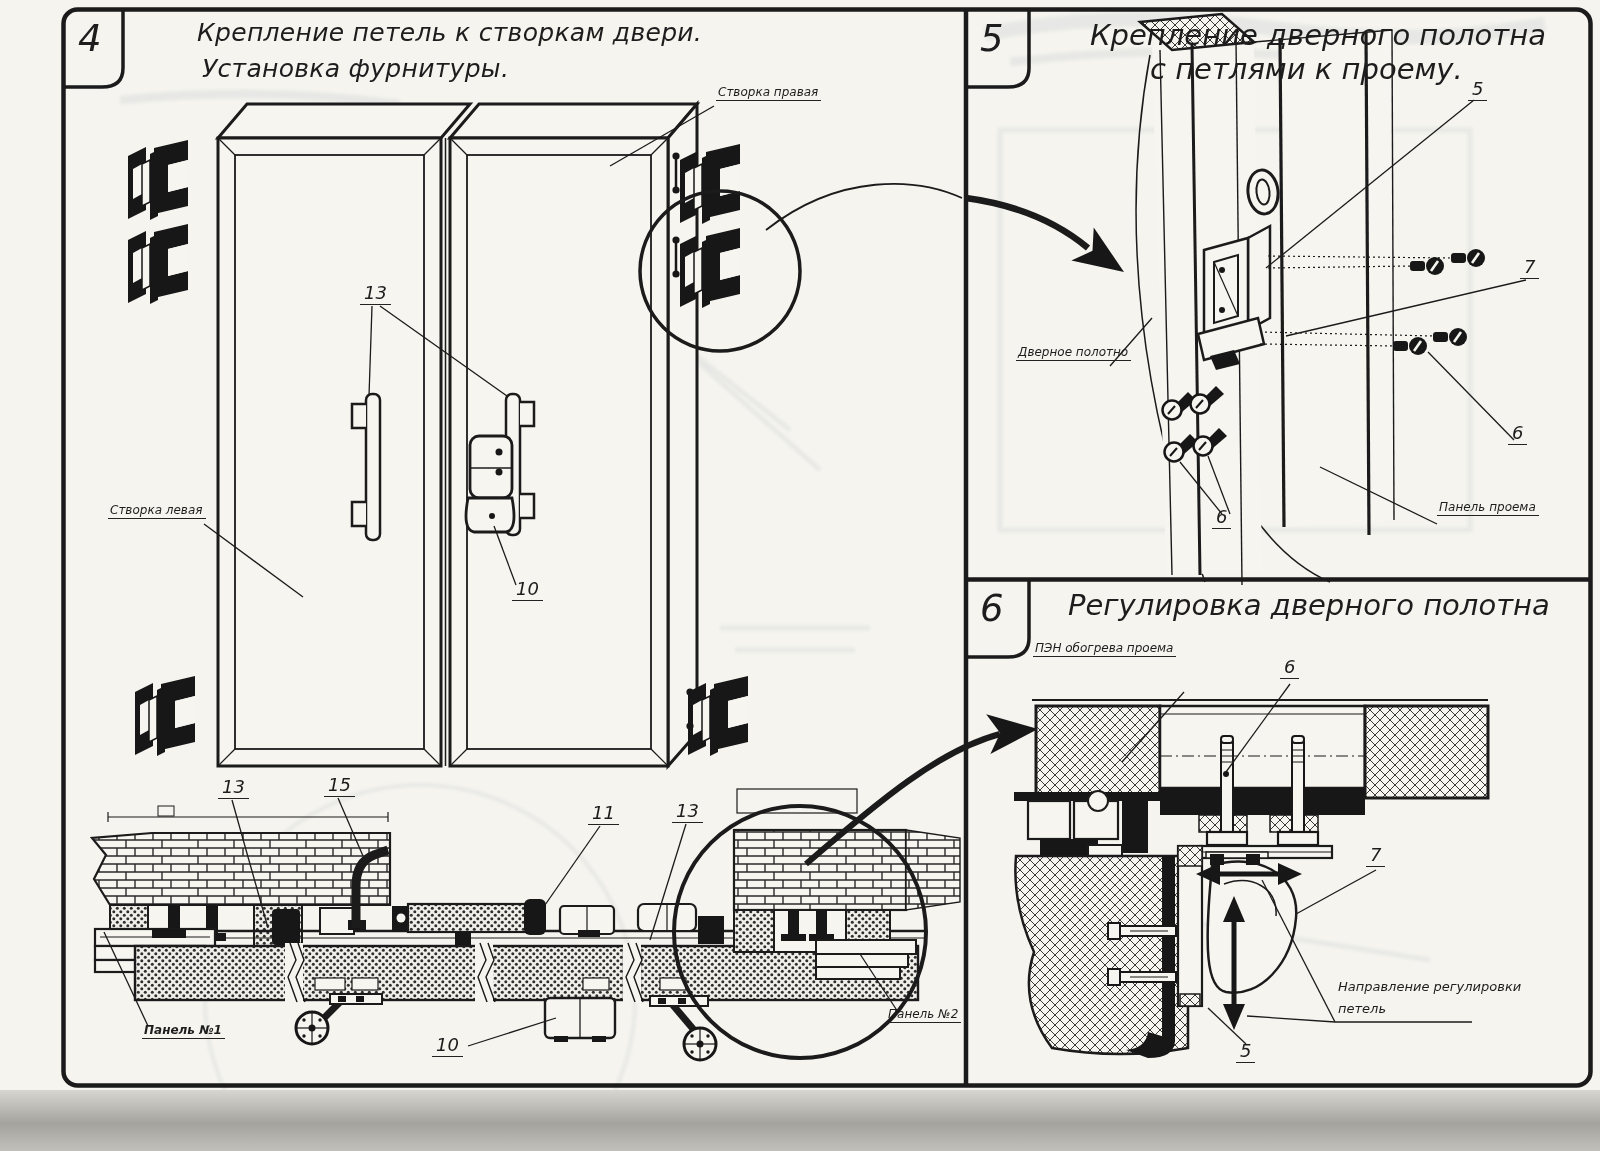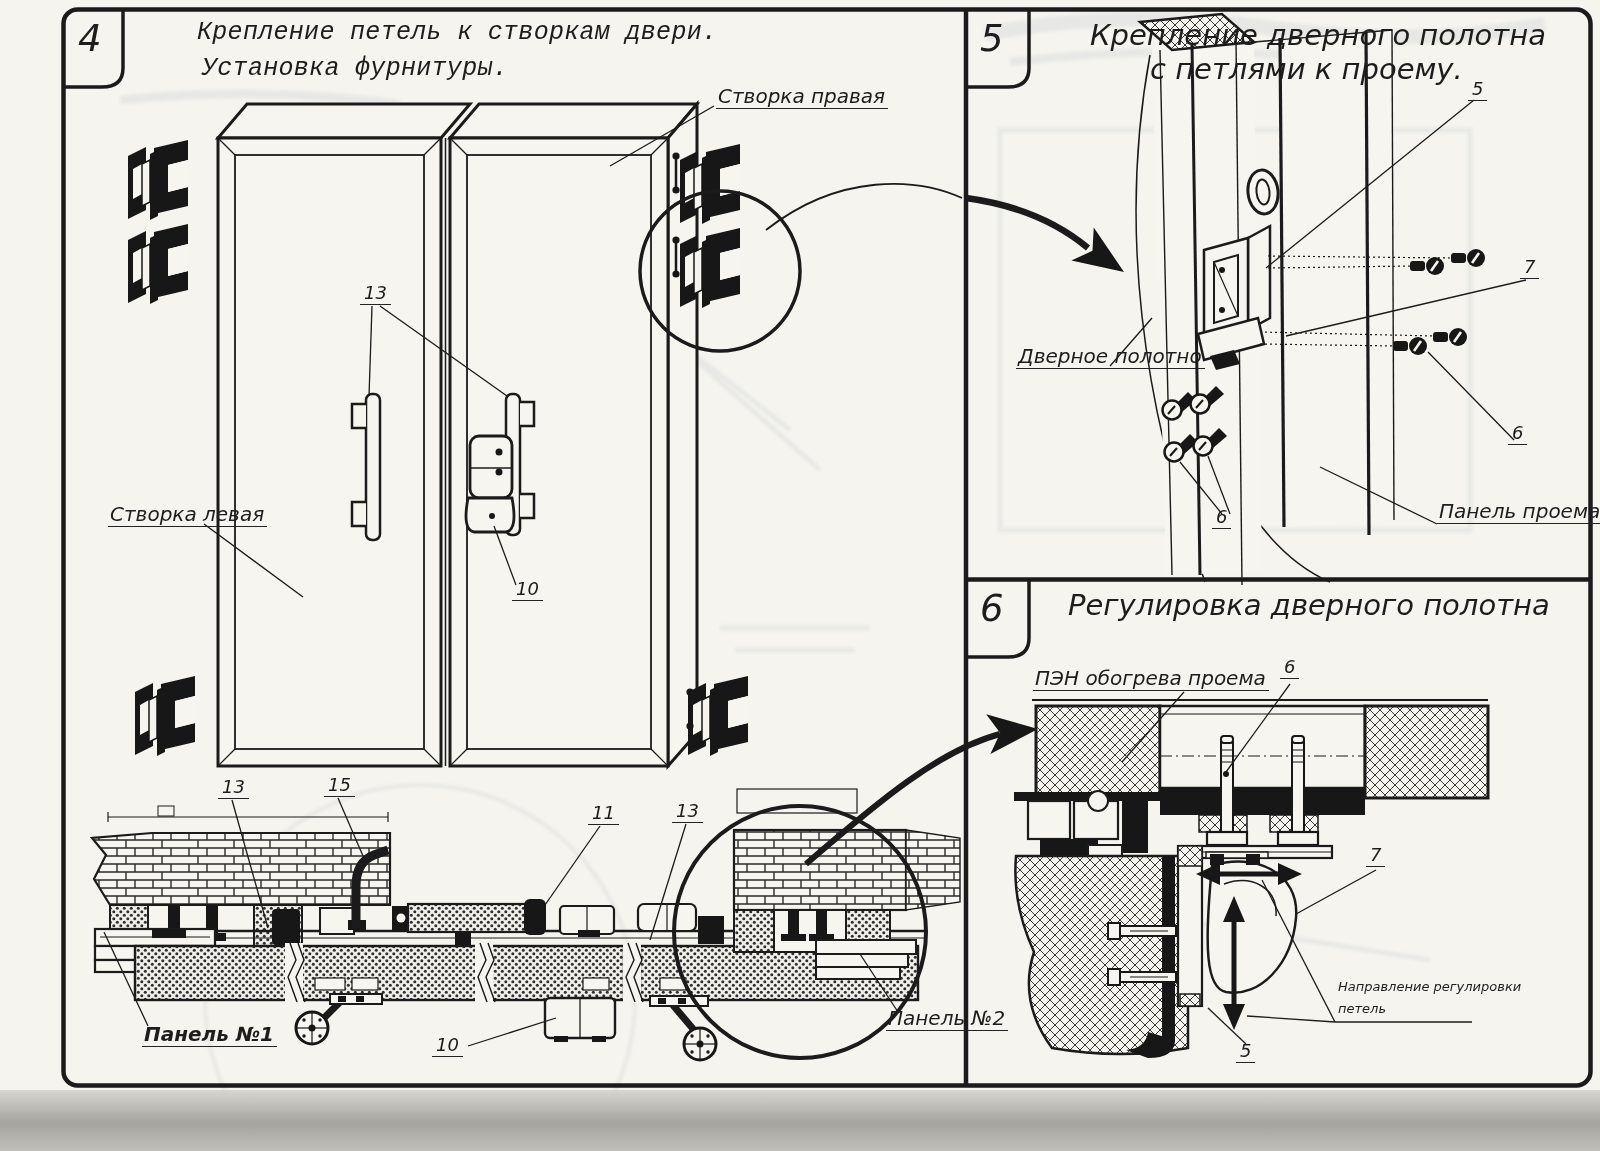--- a/index.html
+++ b/index.html
@@ -2,23 +2,23 @@
 <html><head>
 <meta charset="utf-8">
 <style>
   html,body{margin:0;padding:0;}
   body{width:1600px;height:1151px;position:relative;overflow:hidden;
        background:#eceae5;font-family:"DejaVu Sans",sans-serif;}
   .sheet{position:absolute;inset:0;background:#f5f4ef;}
   .art{position:absolute;left:0;top:0;}
   .t{position:absolute;font-style:italic;color:#1d1d1d;white-space:nowrap;line-height:1.05;}
   .pnum{font-size:37px;}
-  .tl{font-size:25px;letter-spacing:.3px;font-family:Liberation Mono, monospace;}
+  .tl{font-size:25px;letter-spacing:.3px;}
   .tl56{font-size:29px;}
-  .lab{font-size:20px;border-bottom:1.6px solid #222;padding:0 3px 1px 2px;}
+  .lab{font-size:12px;border-bottom:1.6px solid #222;padding:0 3px 1px 2px;}
   .lab2{font-size:13px;}
   .cn{font-size:18px;border-bottom:1.5px solid #222;padding:0 4px 1px 4px;}
   .scan{position:absolute;left:0;top:1090px;width:1600px;height:61px;
         background:linear-gradient(#d8d6d1,#a5a39e 55%,#c2c0bb);}
   svg .k{stroke:#1b1b1b;}
   svg .f{fill:#f6f5f0;}
   svg .n{fill:none;}
   svg .b{fill:#171717;stroke:none;}
 </style>
 </head>
@@ -404,21 +404,21 @@
 <div class="t tl56" style="left:1150px;top:54px;">с петлями к проему.</div>
 <div class="t lab" style="left:1016px;top:346px;">Дверное полотно</div>
 <div class="t lab" style="left:1437px;top:501px;text-align:right;">Панель проема</div>
 <div class="t cn" style="left:1468px;top:80px;">5</div>
 <div class="t cn" style="left:1520px;top:258px;">7</div>
 <div class="t cn" style="left:1508px;top:424px;">6</div>
 <div class="t cn" style="left:1212px;top:508px;">6</div>
 
 <div class="t pnum" style="left:980px;top:590px;">6</div>
 <div class="t tl56" style="left:1068px;top:590px;">Регулировка дверного полотна</div>
-<div class="t lab" style="left:1033px;top:668px;">ПЭН обогрева проема</div>
+<div class="t lab" style="left:1033px;top:642px;">ПЭН обогрева проема</div>
 <div class="t cn" style="left:1280px;top:658px;">6</div>
 <div class="t cn" style="left:1366px;top:846px;">7</div>
 <div class="t cn" style="left:1236px;top:1042px;">5</div>
 <div class="t lab2" style="left:1338px;top:980px;">Направление регулировки</div>
 <div class="t lab2" style="left:1338px;top:1002px;">петель</div>
 
 <div class="scan"></div>
 </div>
 
 </body></html>

